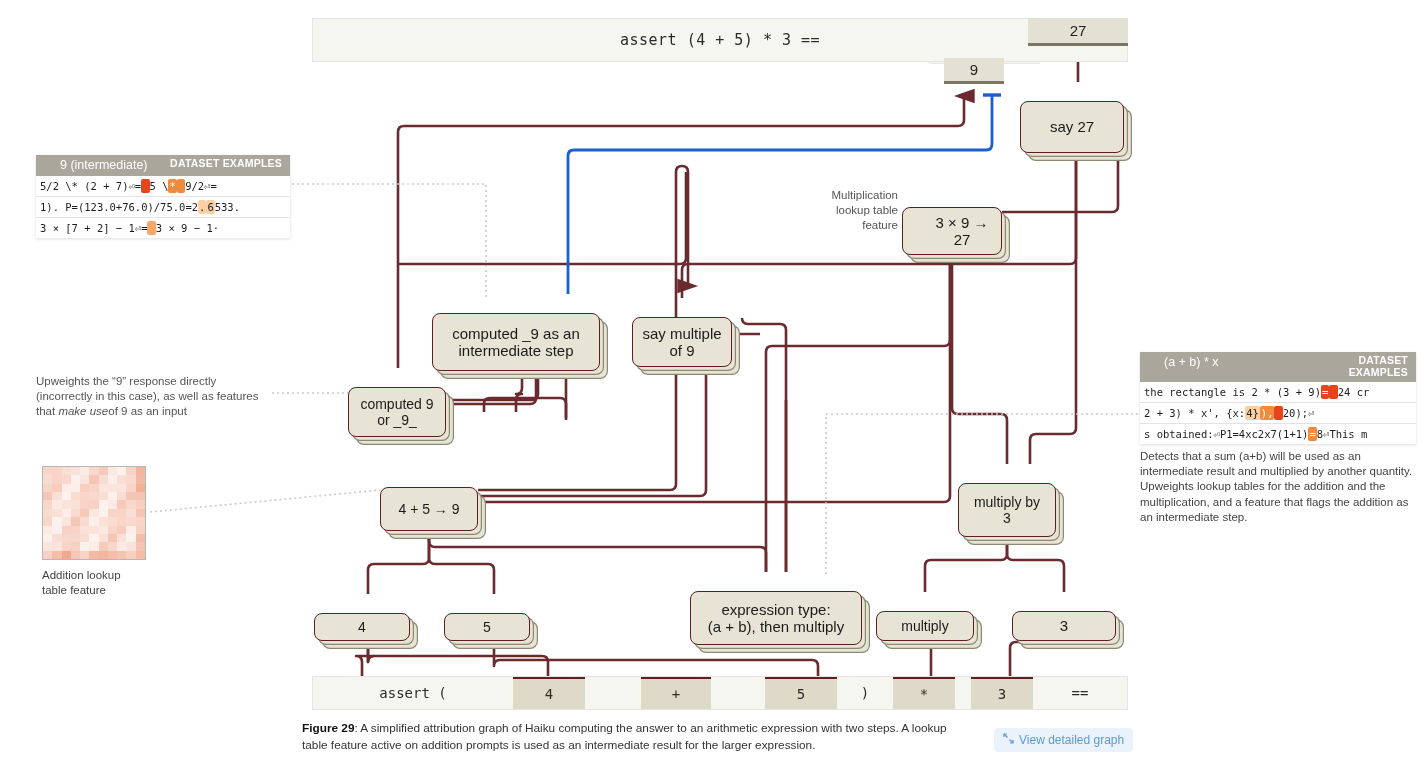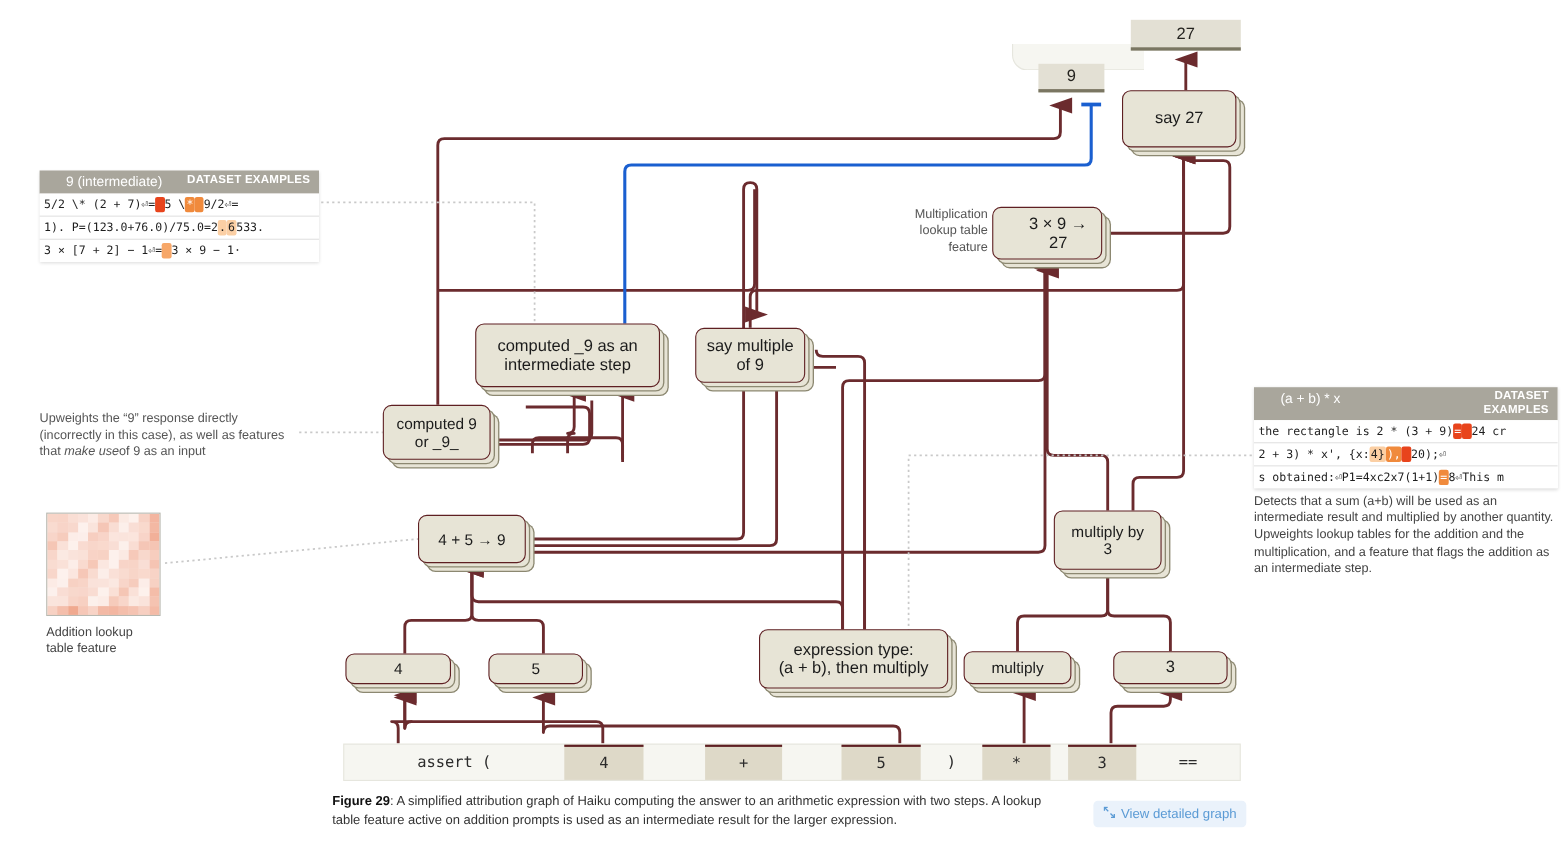--- a/index.html
+++ b/index.html
@@ -37,20 +37,21 @@
 
   
   .node{
     position:absolute;background:#e7e4d6;border:1.6px solid #5e1f22;
     border-radius:8px;box-sizing:border-box;
     display:flex;align-items:center;justify-content:center;text-align:center;
     font-size:15px;color:#1b1b1b;line-height:1.15;padding:4px 8px;
     box-shadow:4px 4px 0 -1.2px #e7e4d6, 4px 4px 0 0 #8c8871,
                8px 8px 0 -1.2px #e7e4d6, 8px 8px 0 0 #8c8871;
     z-index:5;
+    margin-top:19px;
   }
   .node.small{font-size:14px;}
 
   
   .sidelabel{
     position:absolute;font-size:11.5px;color:#555;line-height:1.32;
   }
   .sidelabel.right-align{text-align:right;}
 
   
@@ -179,20 +180,23 @@
 
     <g fill="none" stroke="#c9c9c9" stroke-width="1.6" stroke-dasharray="2 3">
       <path d="M292,184 L486,184 L486,300"></path>
       <path d="M272,393 L348,393"></path>
       <path d="M150,512 L380,490"></path>
       <path d="M1138,414 L826,414 L826,576"></path>
     </g>
   </svg>
 
   <div class="strip-notch"></div>
+  <div class="prompt-strip">
+    <span class="prompt-text">assert (4 + 5) * 3 ==</span>
+  </div>
   <div class="out-box out-27">27</div>
   <div class="out-box out-9">9</div>
 
   <div class="token-row" id="token-row">
       <div class="tok" style="width: 200px; flex: 0 0 200px;">assert (</div>
       <div class="tok hot" style="width: 72px; flex: 0 0 72px;">4</div>
       <div class="tok" style="width: 56px; flex: 0 0 56px;"></div>
       <div class="tok hot" style="width: 70px; flex: 0 0 70px;">+</div>
       <div class="tok" style="width: 54px; flex: 0 0 54px;"></div>
       <div class="tok hot" style="width: 72px; flex: 0 0 72px;">5</div>

